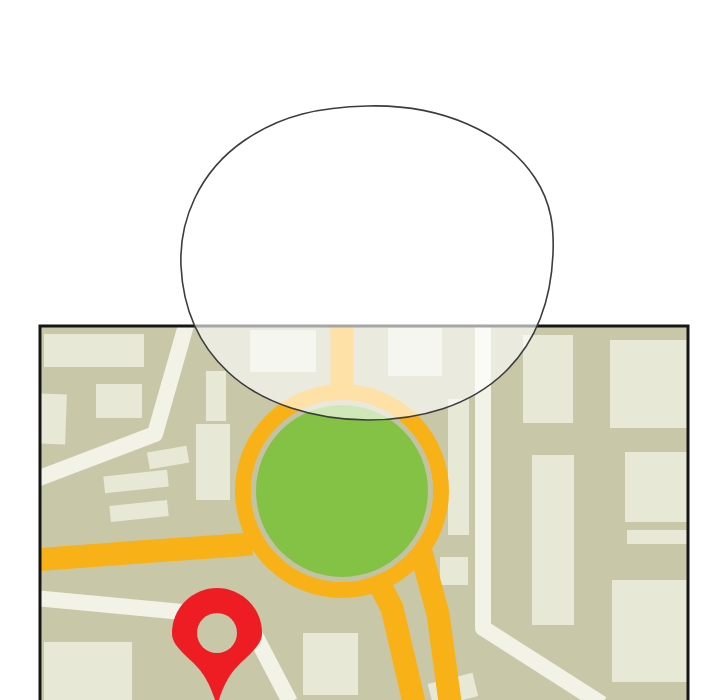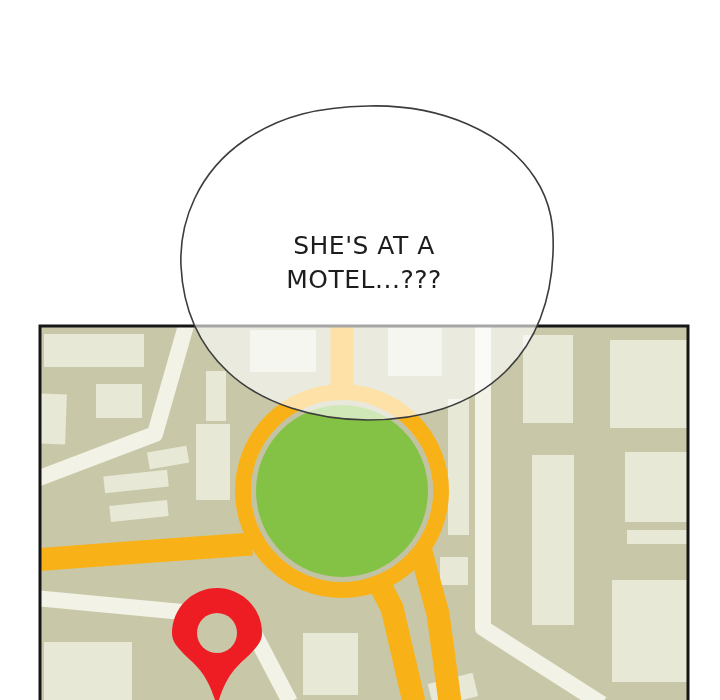--- a/index.html
+++ b/index.html
@@ -92,18 +92,14 @@
              C440,104 505,132 535,178
              C552,204 554,228 553,254
              C551,300 538,340 505,372
              C470,406 420,420 368,420
              C316,420 262,404 228,372
              C198,344 183,308 181,266
              C179,222 198,172 245,140
              C282,115 320,107 368,106 Z" fill="rgba(255,255,255,0.62)" stroke-width="1.6" stroke="#3c3c3c"></path>
   </svg>
 
-  <div class="bubble-text">
-    <span>SHE'S AT A</span>
-    <span>MOTEL...???</span>
-  </div>
 
 </div>
 
 </body></html>

